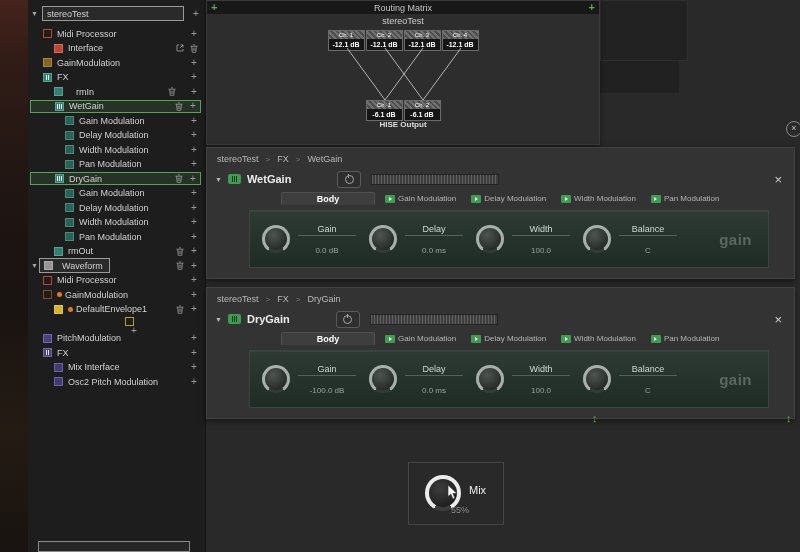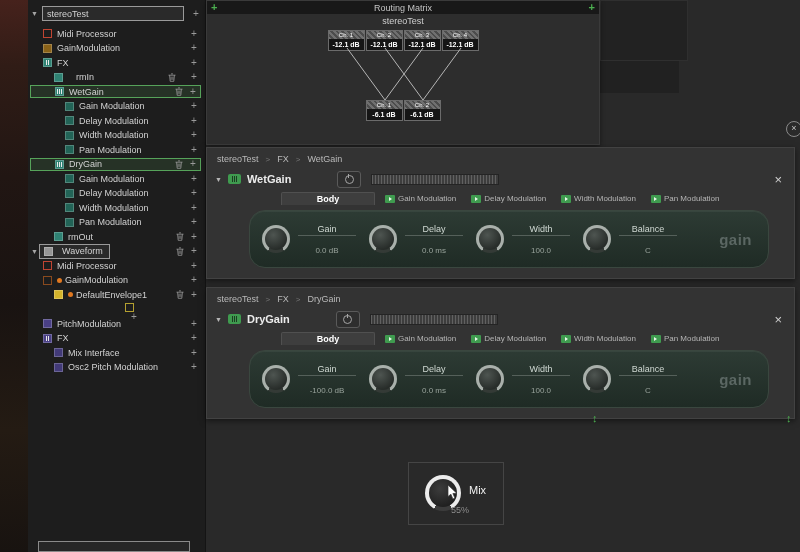--- a/index.html
+++ b/index.html
@@ -72,21 +72,21 @@
   .meter{width:126px;height:9px;border:1px solid #242424;margin-left:10px;
          background:repeating-linear-gradient(90deg,#616161 0 1px,#3d3d3d 1px 3px)}
   .eclose{margin-left:auto;margin-right:2px;color:#cfcfcf;font-size:13px;line-height:13px}
   .tabs{display:flex;align-items:center;gap:5px;margin:3px 10px 0 74px;height:13px}
   .tab-body{background:#3e3e3e;border:1px solid #505050;border-bottom:none;color:#fff;font-weight:bold;
             font-size:9px;width:92px;text-align:center;padding:1px 0;border-radius:2px 2px 0 0}
   .tab{display:flex;align-items:center;gap:3px;color:#b5b5b5;font-size:8px;padding:1px 5px}
   .tab-icon{width:10px;height:8px;background:#3f9b4f;border-radius:1px;position:relative;flex:none}
   .tab-icon::after{content:"";position:absolute;left:3.5px;top:2px;width:0;height:0;
                    border-left:3px solid #eaf5ea;border-top:2px solid transparent;border-bottom:2px solid transparent}
-  .gbody{position:relative;margin:5px 10px 0 42px;width:520px;height:58px;border-radius:16px;box-sizing:border-box;
+  .gbody{position:relative;margin:5px 10px 0 42px;width:520px;height:58px;border-radius:0;box-sizing:border-box;
          background:linear-gradient(180deg,#2d3b34,#1f2b25);border:1px solid #3a473f;
          display:flex;align-items:center;padding:0 12px;box-shadow:inset 0 1px 0 rgba(255,255,255,.05)}
   .kgroup{display:flex;align-items:center;width:107px;flex:none}
   .knob{position:relative;width:28px;height:28px;border-radius:50%;flex:none;
         background:conic-gradient(from 215deg,#a9b0ab 0 290deg,#343a36 290deg 360deg)}
   .knob::after{content:"";position:absolute;inset:3px;border-radius:50%;
                background:radial-gradient(circle at 38% 32%,#4e5551,#272c29 72%)}
   .kinfo{margin-left:8px;width:58px;text-align:center}
   .klabel{font-size:9px;color:#cfd8d2;border-bottom:1px solid #55605a;padding-bottom:1px}
   .kvalue{font-size:8px;color:#98a29b;margin-top:10px}
@@ -124,20 +124,35 @@
     </div>
     <span class="act">+</span>
   </div>
   <div>
       <div class="trow" style="padding-left: 13px;">
         <span class="ticon outline" style="border-color: rgb(192, 68, 50);"></span>
         <span class="tlabel">Midi Processor</span>
         <span class="spacer"></span>
         <span class="act">+</span>
       </div>
+      <div class="trow" style="padding-left: 24px;">
+        <span class="ticon filled" style="background: rgb(192, 68, 50);"></span>
+        <span class="tlabel">Interface</span>
+        <span class="spacer"></span>
+        <span class="act">
+          <svg width="8" height="8" viewBox="0 0 8 8">
+            <path d="M3 1H1V7H7V5M4.5 1H7V3.5M7 1L3.8 4.2" stroke="#9a9a9a" stroke-width="0.9" fill="none"></path>
+          </svg>
+        </span>
+        <span class="act">
+          <svg width="8" height="9" viewBox="0 0 8 9">
+            <path d="M0.5 2.2H7.5M3 0.9H5M1.6 2.2L2.2 8.3H5.8L6.4 2.2M3.1 3.6V6.9M4.9 3.6V6.9" stroke="#9a9a9a" stroke-width="0.8" fill="none"></path>
+          </svg>
+        </span>
+      </div>
       <div class="trow" style="padding-left: 13px;">
         <span class="ticon filled" style="background: rgb(138, 98, 24);"></span>
         <span class="tlabel">GainModulation</span>
         <span class="spacer"></span>
         <span class="act">+</span>
       </div>
       <div class="trow" style="padding-left: 13px;">
         <span class="ticon bars" style="background: rgb(47, 130, 115);">
           <i></i>
           <i></i>
@@ -356,20 +371,21 @@
   <div class="ch-row out">
     <div class="chbox">
       <div class="chname">Ch. 1</div>
       <div class="chval">-6.1 dB</div>
     </div>
     <div class="chbox">
       <div class="chname">Ch. 2</div>
       <div class="chval">-6.1 dB</div>
     </div>
   </div>
+  <div class="out-label">HISE Output</div>
 </div>
 
 <div class="editor ed0">
   <div class="crumbs">
     <span>stereoTest</span>
     <span class="crumb-sep">&gt;</span>
     <span>FX</span>
     <span class="crumb-sep">&gt;</span>
     <span>WetGain</span>
   </div>

